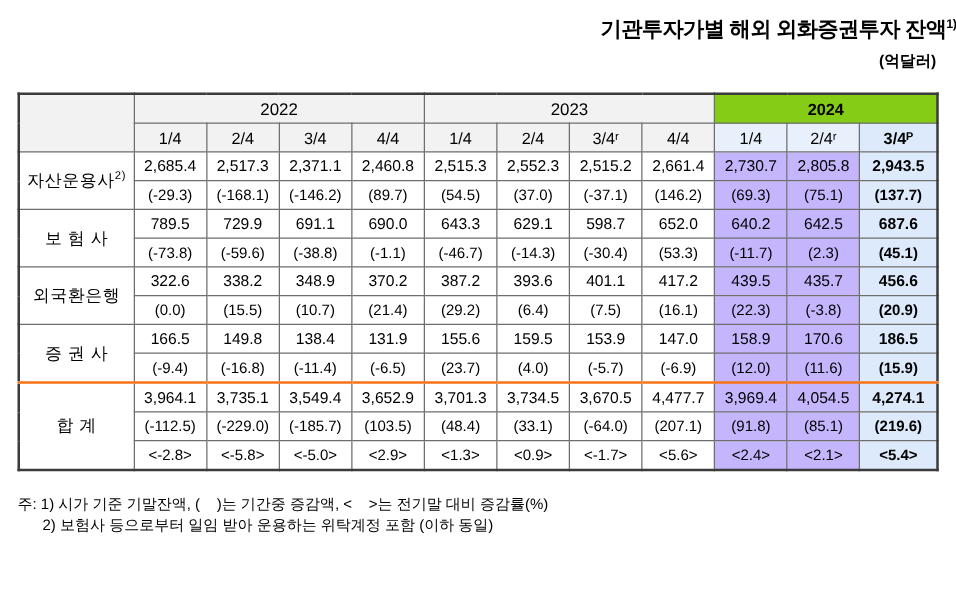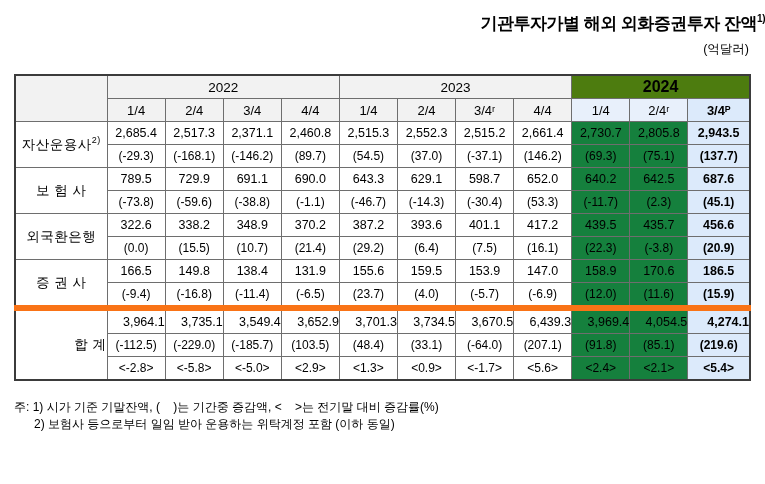--- a/index.html
+++ b/index.html
@@ -16,53 +16,54 @@
     font-size:17px;
     font-weight:bold;
     margin-top:12px;
     letter-spacing:-0.5px;
   }
   .title .sup{font-size:10px;vertical-align:super;font-weight:bold;}
   .unit{
     text-align:right;
     font-size:12.5px;
     margin:6px 16px 4px 0;
+    font-weight:bold;
   }
   .tbl-wrap{padding:12px 14px;border-radius:19px;}
   table{
     border-collapse:collapse;
     width:737px;
     table-layout:fixed;
     font-size:12.5px;
   }
   th,td{
     border:1px solid #6e6e6e;
     text-align:center;
     padding:0;
     height:22px;
     font-weight:normal;
   }
   
   table{border:2px solid #3b3b3b;}
   thead th{background:#f2f2f2;font-size:13px;}
   th.yr{font-size:13.5px;}
-  th.yr-2024{font-weight:bold;font-size:16px;background:#4d7c0f;}
+  th.yr-2024{font-weight:bold;font-size:13px;background:#84cc16;}
   th.q-2024{background:#e8f0fb;}
   th.q-last{background:#dceafb;font-weight:bold;}
   .corner{background:#f2f2f2;}
   td.rowlabel{
     font-size:13.5px;
     letter-spacing:0.5px;
     margin-left:28px;
   }
   td.val{font-size:12.5px;}
   td.sub{font-size:12px;}
   td.last{background:#dceafb;font-weight:bold;}
-  td.c2024{background:#15803d;}
-  .thickline{border-top:6px solid #f97316;text-align:right;}
+  td.c2024{background:#c4b5fd;}
+  .thickline{border-top:2px solid #f97316;}
   .supsm{font-size:9px;vertical-align:super;}
   .footnote{
     padding:6px 14px 0 14px;
     font-size:12px;
     line-height:1.45;
   }
   .footnote div{white-space:pre;}
 </style>
 </head>
 <body>
@@ -226,21 +227,21 @@
 
     <tr>
       <td class="rowlabel thickline" rowspan="3">합      계</td>
       <td class="val thickline">3,964.1</td>
       <td class="val thickline">3,735.1</td>
       <td class="val thickline">3,549.4</td>
       <td class="val thickline">3,652.9</td>
       <td class="val thickline">3,701.3</td>
       <td class="val thickline">3,734.5</td>
       <td class="val thickline">3,670.5</td>
-      <td class="val thickline">6,439.3</td>
+      <td class="val thickline">4,477.7</td>
       <td class="val thickline c2024">3,969.4</td>
       <td class="val thickline c2024">4,054.5</td>
       <td class="val thickline last">4,274.1</td>
     </tr>
     <tr>
       <td class="sub">(-112.5)</td>
       <td class="sub">(-229.0)</td>
       <td class="sub">(-185.7)</td>
       <td class="sub">(103.5)</td>
       <td class="sub">(48.4)</td>

